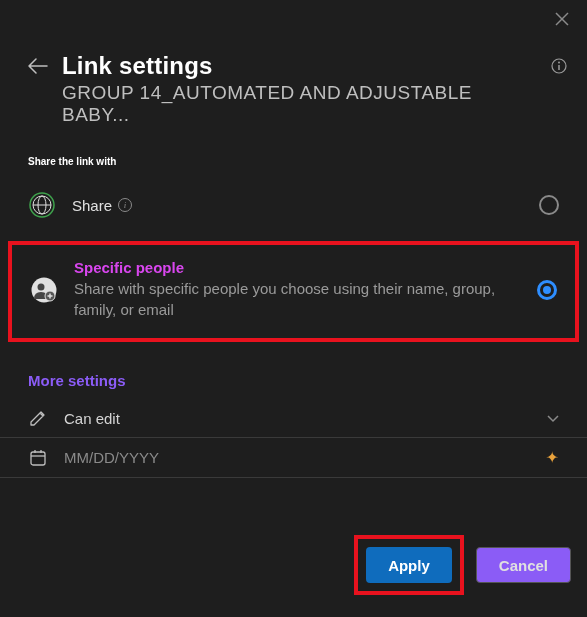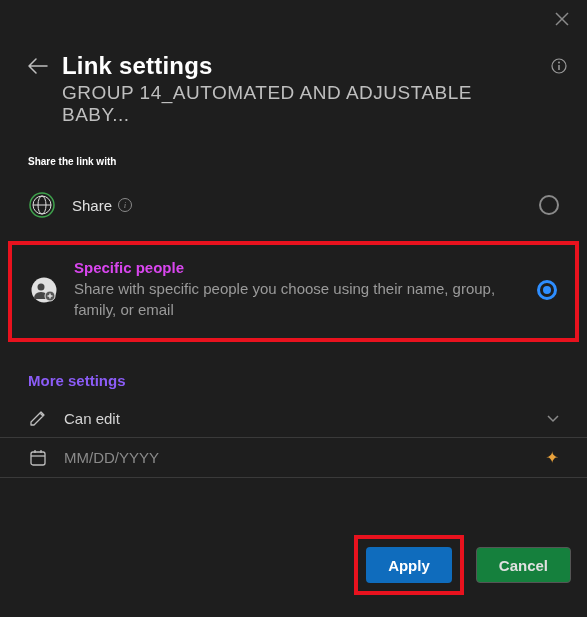--- a/index.html
+++ b/index.html
@@ -189,21 +189,21 @@
       border-radius: 4px;
       cursor: pointer;
       border: none;
       font-family: inherit;
     }
     .btn-primary {
       background: #0f6cbd;
       color: #fff;
     }
     .btn-secondary {
-      background: #15803d;
+      background: #8b5cf6;
       color: #e0e0e0;
       border: 1px solid #555;
     }
     .apply-highlight {
       border: 4px solid #e8121e;
       padding: 8px;
       display: flex;
     }
     .mini-info {
       width: 14px;

